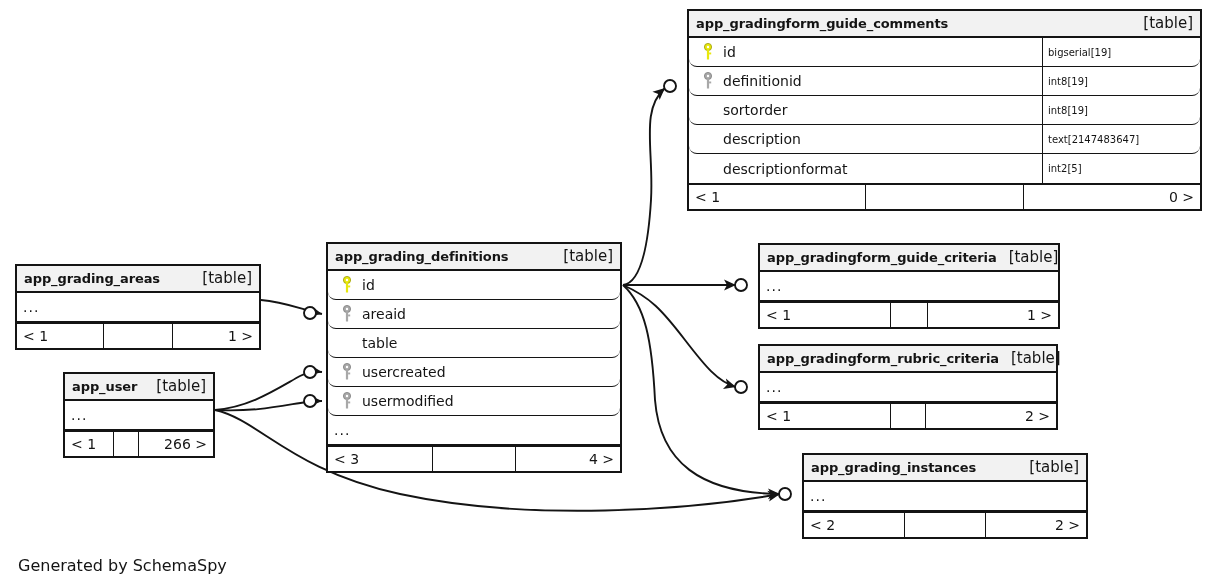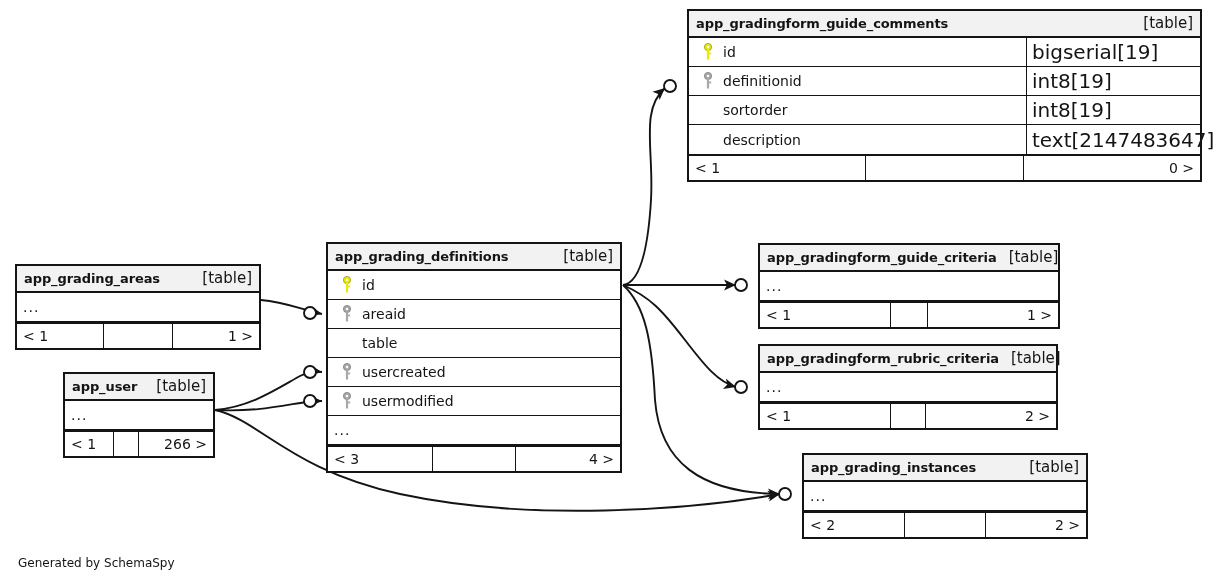--- a/index.html
+++ b/index.html
@@ -60,38 +60,39 @@
     white-space: nowrap;
   }
 
   .rows { display: block; }
   .row {
     display: flex;
     align-items: stretch;
     border-bottom: 1.5px solid #141414;
     height: 29px;
     box-sizing: border-box;
+    border-radius: 8px;
   }
   .row:last-child { border-bottom: none; }
   .cell-name {
     flex: 1 1 auto;
     display: flex;
     align-items: center;
     padding-left: 6px;
     font-size: 14px;
     white-space: nowrap;
     overflow: hidden;
   }
   .cell-type {
     flex: 0 0 auto;
     display: flex;
     align-items: center;
     padding-left: 5px;
-    padding-right: 20px;
-    font-size: 20px;
+    padding-right: 4px;
+    font-size: 10px;
     border-left: 1.5px solid #141414;
     white-space: nowrap;
   }
   .ellipsis-row {
     display: flex;
     align-items: center;
     padding-left: 6px;
     font-size: 14px;
     height: 29px;
     box-sizing: border-box;
@@ -134,21 +135,21 @@
   #n-areas          { left: 15px;   top: 264px; width: 246px; }
   #n-user           { left: 63px;   top: 372px; width: 152px; }
   #n-guide_criteria { left: 758px;  top: 243px; width: 302px; }
   #n-rubric_criteria{ left: 758px;  top: 344px; width: 300px; }
   #n-instances      { left: 802px;  top: 453px; width: 286px; }
 
   .footer-caption {
     position: absolute;
     left: 18px;
     top: 556px;
-    font-size: 12px;
+    font-size: 16px;
     color: #141414;
     white-space: nowrap;
   }
 </style>
 </head>
 <body>
 
 <div id="canvas">
 
   <svg id="edges" viewBox="0 0 1219 587" width="1219" height="587">
@@ -227,20 +228,27 @@
         </div>
         <div class="cell-type" style="width:148px">int8[19]</div>
       </div>
       <div class="row">
         <div class="cell-name">
           <span class="keyslot"></span>
           <span class="colname">description</span>
         </div>
         <div class="cell-type" style="width:148px">text[2147483647]</div>
       </div>
+      <div class="row">
+        <div class="cell-name">
+          <span class="keyslot"></span>
+          <span class="colname">descriptionformat</span>
+        </div>
+        <div class="cell-type" style="width:148px">int2[5]</div>
+      </div>
     </div>
     <div class="node-foot">
       <div class="foot-cell foot-left" style="flex:0 0 176px">&lt; 1</div>
       <div class="foot-cell foot-mid" style="flex:1 1 auto"></div>
       <div class="foot-cell foot-right" style="flex:0 0 176px">0 &gt;</div>
     </div>
   </div>
 
   <div class="node" id="n-definitions">
     <div class="node-title">

